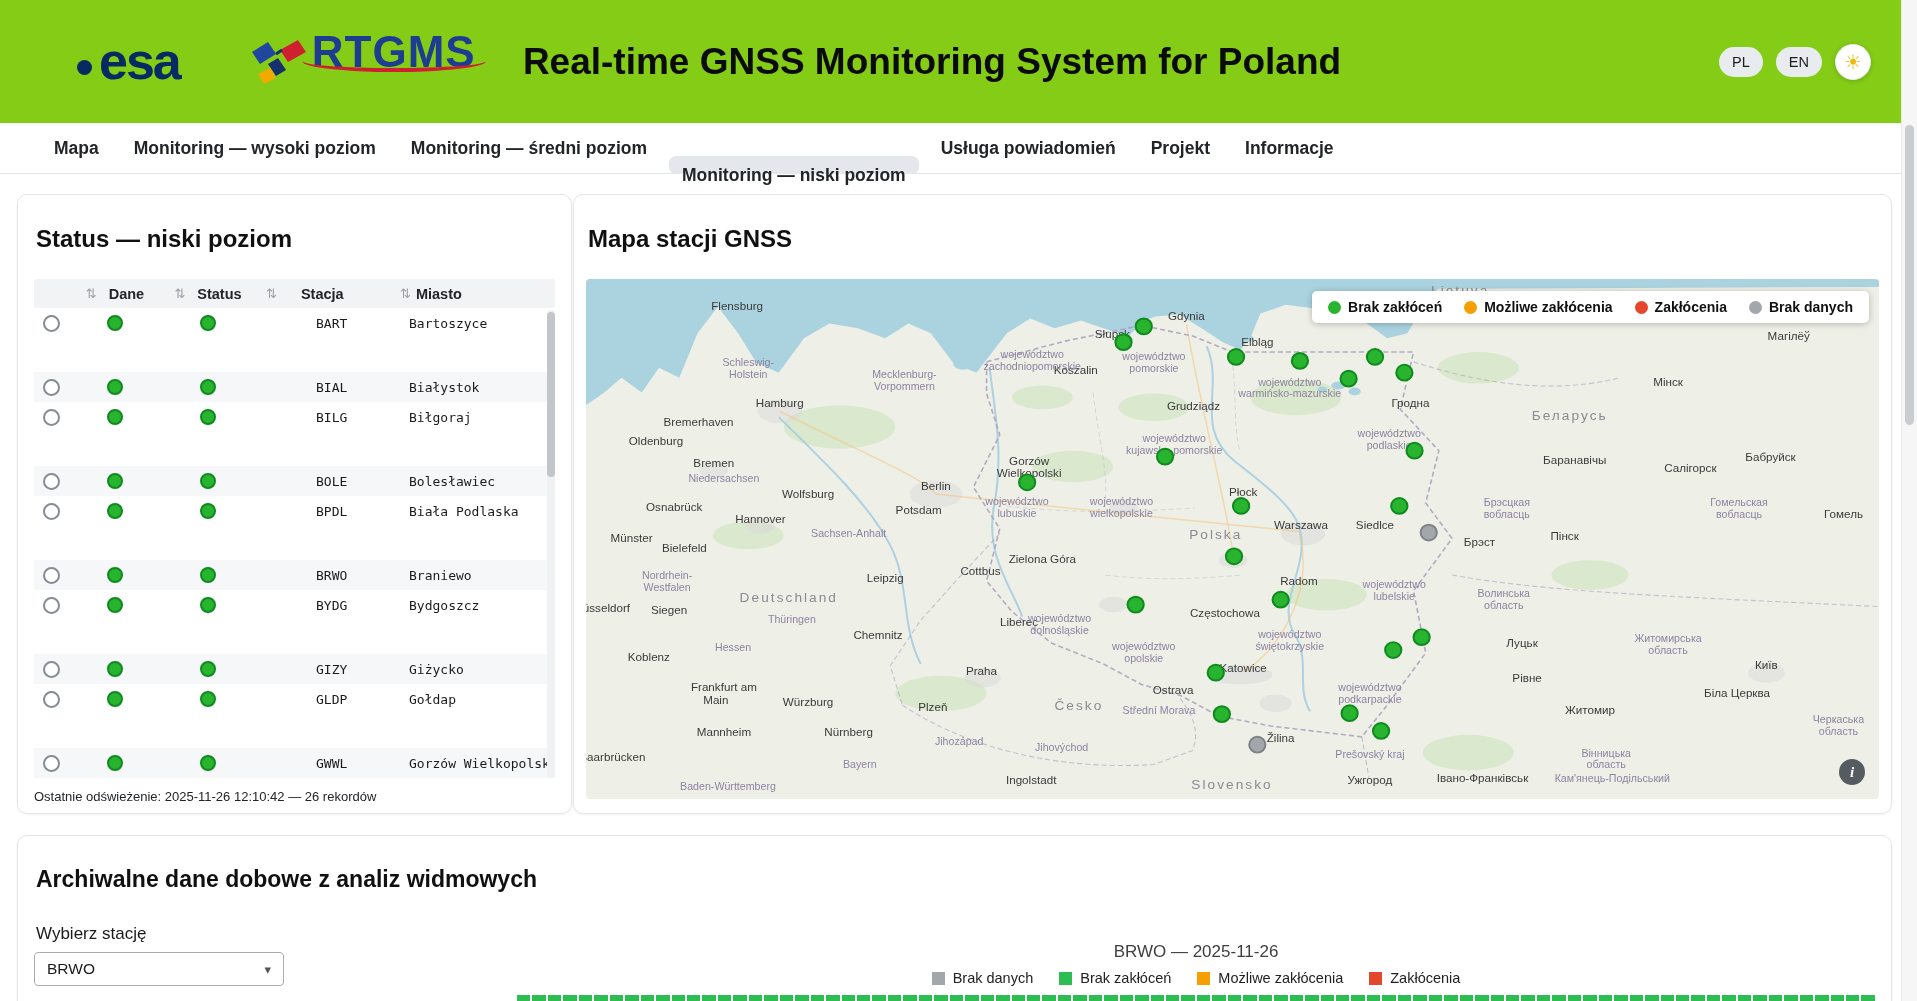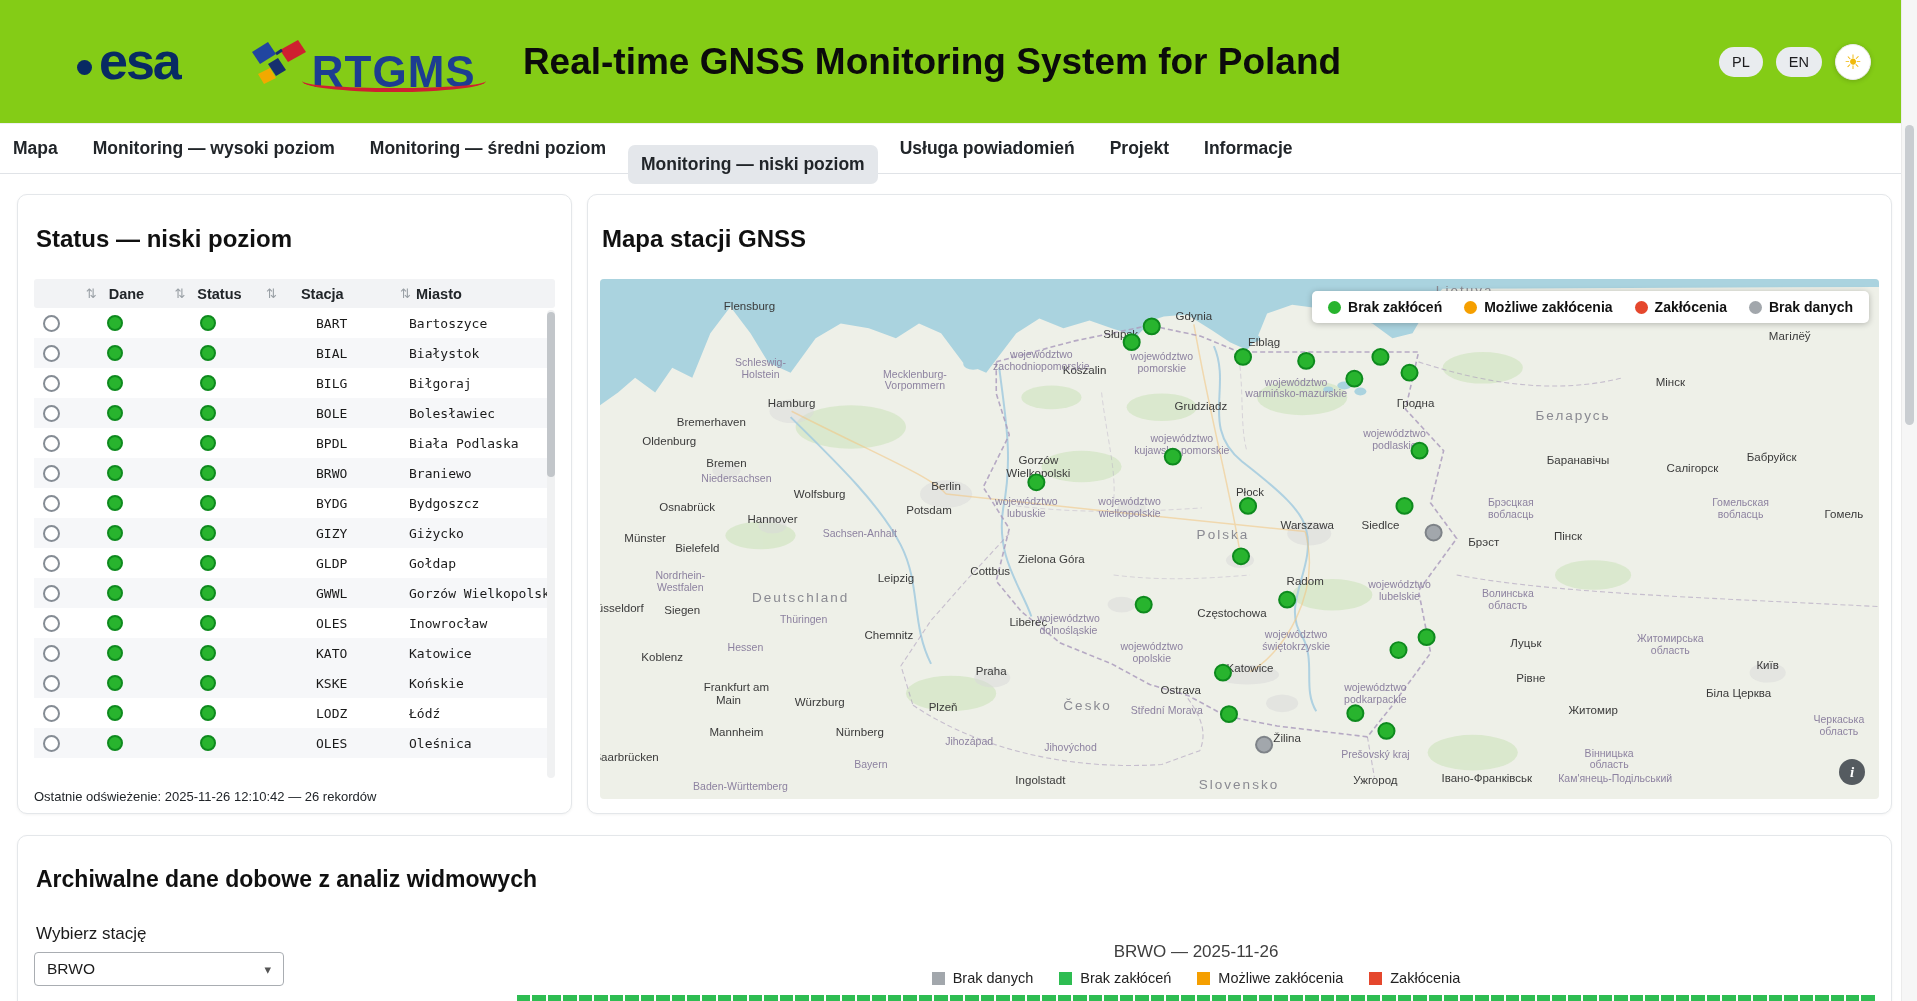--- a/index.html
+++ b/index.html
@@ -3,56 +3,56 @@
 <meta charset="utf-8">
 <style>
   html,body{margin:0;padding:0;background:#fff;font-family:"Liberation Sans","DejaVu Sans",sans-serif;}
   .page{position:relative;width:1917px;height:1001px;overflow:hidden;background:#fff;}
 
   
   .hdr{position:relative;height:123px;display:flex;align-items:center;background:#84cc16;}
   .esa{display:flex;align-items:flex-end;margin-left:77px;gap:7px;}
   .esa-dot{width:15px;height:15px;border-radius:50%;background:#082a63;margin-bottom:9px;}
   .esa-text{font-size:52px;font-weight:bold;color:#082a63;letter-spacing:-2px;line-height:0.85;}
-  .rtgms{display:flex;align-items:flex-end;margin-left:66px;gap:2px;}
+  .rtgms{display:flex;align-items:flex-start;margin-left:66px;gap:2px;}
   .sat{width:64px;height:64px;}
   .rtgms-text{position:relative;font-size:44px;font-weight:bold;color:#1d3d91;letter-spacing:1px;line-height:1;}
   .rtgms-text::after{content:"";position:absolute;left:-10px;right:-10px;bottom:2px;height:18px;border-bottom:4px solid #cf2030;border-radius:50%;}
   .hdr-title{position:absolute;left:932px;top:50%;transform:translate(-50%,-50%);font-size:37px;font-weight:bold;color:#0b0b0b;white-space:nowrap;margin:0;}
   .hdr-right{position:absolute;right:46px;top:50%;transform:translateY(-50%);display:flex;align-items:center;gap:13px;}
   .lang-pill{background:#e9ecef;border:none;border-radius:15px;padding:7px 13px;font-size:14.5px;color:#1d1d1f;font-family:inherit;cursor:pointer;}
   .sun-btn{width:36px;height:36px;border-radius:50%;background:#fff;border:1px solid #ececec;box-shadow:0 1px 5px rgba(0,0,0,.18);font-size:20px;display:flex;align-items:center;justify-content:center;color:#f0b90b;padding:0;cursor:pointer;}
 
   
-  .nav{height:49px;display:flex;align-items:center;border-top:1px solid #eef0f2;border-bottom:1px solid #e0e3e7;}
+  .nav{height:49px;display:flex;padding-left:41px;border-top:1px solid #eef0f2;border-bottom:1px solid #e0e3e7;}
   .nav-item{background:none;border:none;font-size:17.5px;font-weight:600;color:#212529;padding:9px 13px;margin-right:9px;font-family:inherit;border-radius:7px;cursor:pointer;white-space:nowrap;}
   .nav-item.active{background:#e4e7eb;margin-top:32px;}
 
   
   .content{margin:20px 0 0 17px;width:1875px;}
-  .row1{display:flex;gap:15px;align-items:flex-end;}
+  .row1{display:flex;gap:1px;align-items:flex-end;}
   .card{background:#fff;border:1px solid #e4e7ea;border-radius:10px;box-shadow:0 1px 3px rgba(0,0,0,.05);box-sizing:border-box;}
   .card-status{width:555px;height:620px;padding:0 16px;position:relative;overflow:hidden;}
   .card-map{flex:1;height:620px;padding:0 12px;position:relative;overflow:hidden;}
   .card-archive{margin-top:21px;width:100%;height:260px;padding:0 16px;position:relative;overflow:hidden;}
   .panel-title{font-size:24px;font-weight:bold;color:#101010;margin:30px 0 26px 2px;}
   .card-archive .panel-title{font-size:23px;}
 
   
   .stable{position:relative;height:505px;overflow:hidden;}
   .thead,.trow{display:grid;grid-template-columns:34px 94px 92px 142px 1fr;align-items:center;}
   .thead{height:29px;background:#f2f3f5;border-radius:3px;}
   .th{display:flex;align-items:center;font-size:14.5px;font-weight:bold;color:#212529;height:100%;}
   .th0{justify-content:center;}
   .th1,.th2{justify-content:center;gap:12px;}
   .th3{padding-left:12px;gap:24px;}
   .th4{padding-left:4px;gap:5px;}
   .sort-icon{color:#9aa0a6;font-size:13px;font-weight:normal;cursor:pointer;}
   .trow{height:30px;cursor:pointer;}
-  .trow.alt{background:#f6f7f9;}
+  .trow.alt{background:#f6f7f9;margin-top:34px;}
   .td{display:flex;align-items:center;height:100%;}
   .c1,.c2,.c3{justify-content:center;}
   .c4{padding-left:62px;}
   .c5{padding-left:13px;}
   .radio{width:17px;height:17px;border:2px solid #858c94;border-radius:50%;background:#fff;box-sizing:border-box;}
   .dot{width:16px;height:16px;border-radius:50%;box-sizing:border-box;border:2px solid #0e8a1e;}
   .code,.cityname{font-family:"DejaVu Sans Mono","Liberation Mono",monospace;font-size:13px;color:#1b1b1b;white-space:nowrap;}
   .tscroll{position:absolute;right:0px;top:31px;width:8px;height:468px;background:#f0f1f2;border-radius:4px;cursor:pointer;}
   .tthumb{position:absolute;top:2px;left:0;width:8px;height:165px;background:#c2c6ca;border-radius:4px;}
   .tfoot{position:absolute;left:16px;bottom:9px;font-size:13px;color:#212529;}

